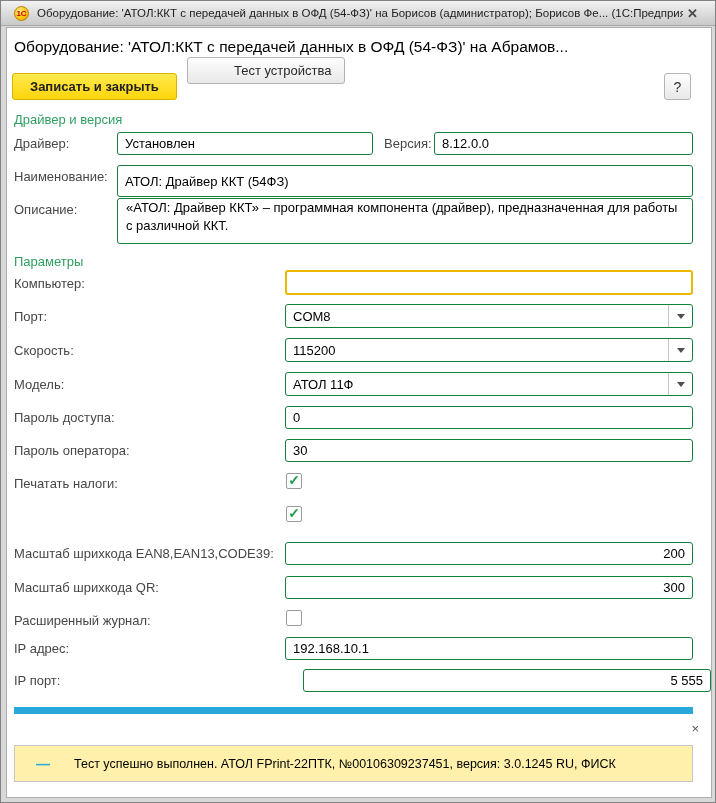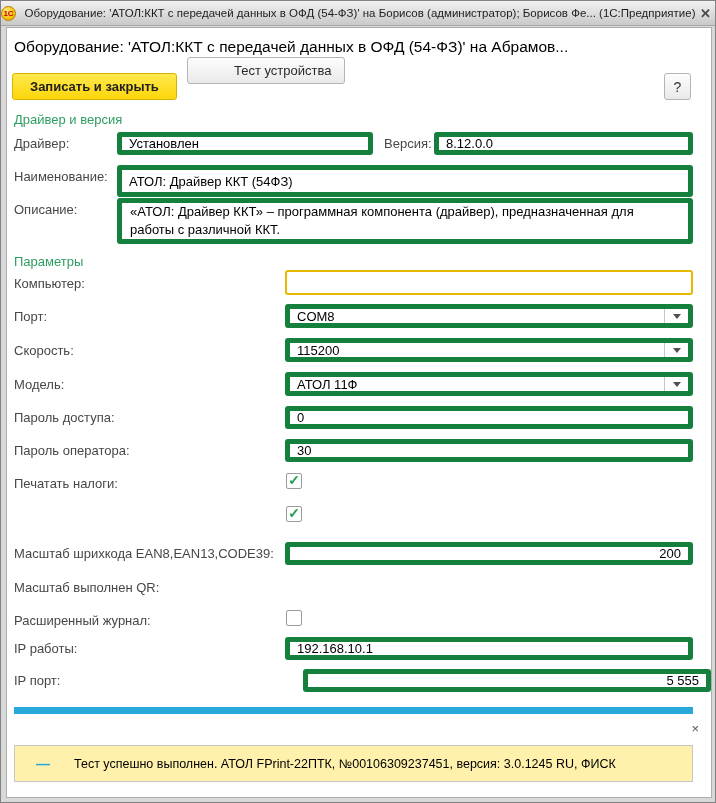--- a/index.html
+++ b/index.html
@@ -8,21 +8,21 @@
 
   .window {
     position:relative; width:716px; height:803px;
     background:#d8d8d8; border:1px solid #828282;
     box-shadow:0 2px 6px rgba(0,0,0,.35);
   }
   .titlebar {
     position:absolute; left:0; top:0; right:0; height:25px;
     background:linear-gradient(#f2f2f2,#d9d9d9 60%,#c9c9c9);
     border-bottom:1px solid #a8a8a8;
-    display:flex; align-items:center; padding:0 0;text-align:center;
+    display:flex; align-items:center; padding:0 13px;
   }
   .app-icon {
     width:15px; height:15px; border-radius:50%;
     background:radial-gradient(circle at 35% 30%, #ffe680, #f8c80e 55%, #e09a00);
     border:1px solid #b97c00; color:#cc0000; font-size:8px; font-weight:bold;
     display:flex; align-items:center; justify-content:center; flex:0 0 auto;
   }
   .titlebar-text {
     flex:1 1 auto; margin-left:8px; font-size:11.5px; color:#1d1d1d;
     white-space:nowrap; overflow:hidden;
@@ -51,21 +51,21 @@
     background:linear-gradient(#fdfdfd,#e9e9e9);
     border:1px solid #b4b4b4; color:#2a2a2a; padding:0 13px;
   }
   .btn-help { width:27px; padding:0; font-size:14px; color:#333; }
 
   .section-title { font-size:13px; color:#2e9e60; }
 
   .lbl { font-size:13px; color:#474747; white-space:pre-line; line-height:1.25; }
 
   .field {
-    background:#fff; border:5px solid #15803d; border-radius:3px;
+    background:#fff; border:1px solid #15803d; border-radius:3px;
     font-size:13px; color:#000; display:flex; align-items:center;
     padding:0 7px; overflow:hidden;
   }
   .field.num { justify-content:flex-end; }
   .field.focused { border:2px solid #e9b800; }
   .multiline {
     align-items:flex-start; padding:0 8px; line-height:1.4;
     display:block; white-space:normal;
   }
   .combo { padding:0; }
@@ -164,26 +164,27 @@
     <div class="abs field" style="left:278px; top:411px; width:408px; height:23px;">30</div>
 
     <div class="abs lbl" style="left:7px; top:448px;">Печатать налоги:</div>
     <div class="abs checkbox checked" style="left:279px; top:445px;">✓</div>
 
     <div class="abs checkbox checked" style="left:279px; top:478px;">✓</div>
 
     <div class="abs lbl" style="left:7px; top:518px;">Масштаб шрихкода EAN8,EAN13,CODE39:</div>
     <div class="abs field num" style="left:278px; top:514px; width:408px; height:23px;">200</div>
 
-    <div class="abs lbl" style="left:7px; top:552px;">Масштаб выполнен QR:</div>
+    <div class="abs lbl" style="left:7px; top:552px;">Масштаб шрихкода QR:</div>
+    <div class="abs field num" style="left:278px; top:548px; width:408px; height:23px;">300</div>
 
     <div class="abs lbl" style="left:7px; top:585px;">Расширенный журнал:</div>
     <div class="abs checkbox" style="left:279px; top:582px;">✓</div>
 
-    <div class="abs lbl" style="left:7px; top:613px;">IP работы:</div>
+    <div class="abs lbl" style="left:7px; top:613px;">IP адрес:</div>
     <div class="abs field" style="left:278px; top:609px; width:408px; height:23px;">192.168.10.1</div>
 
     <div class="abs lbl" style="left:7px; top:645px;">IP порт:</div>
     <div class="abs field num" style="left:278px; top:641px; width:408px; height:23px;margin-left:18px;">5 555</div>
 
     <div class="abs splitter" style="left:7px; top:679px; width:679px; height:7px;"></div>
 
     <div class="abs messages-title" style="left:7px; top:694px;margin-top:24px;">Сообщения:</div>
     <div class="abs messages-close" style="right:12px; top:693px;">×</div>
 

